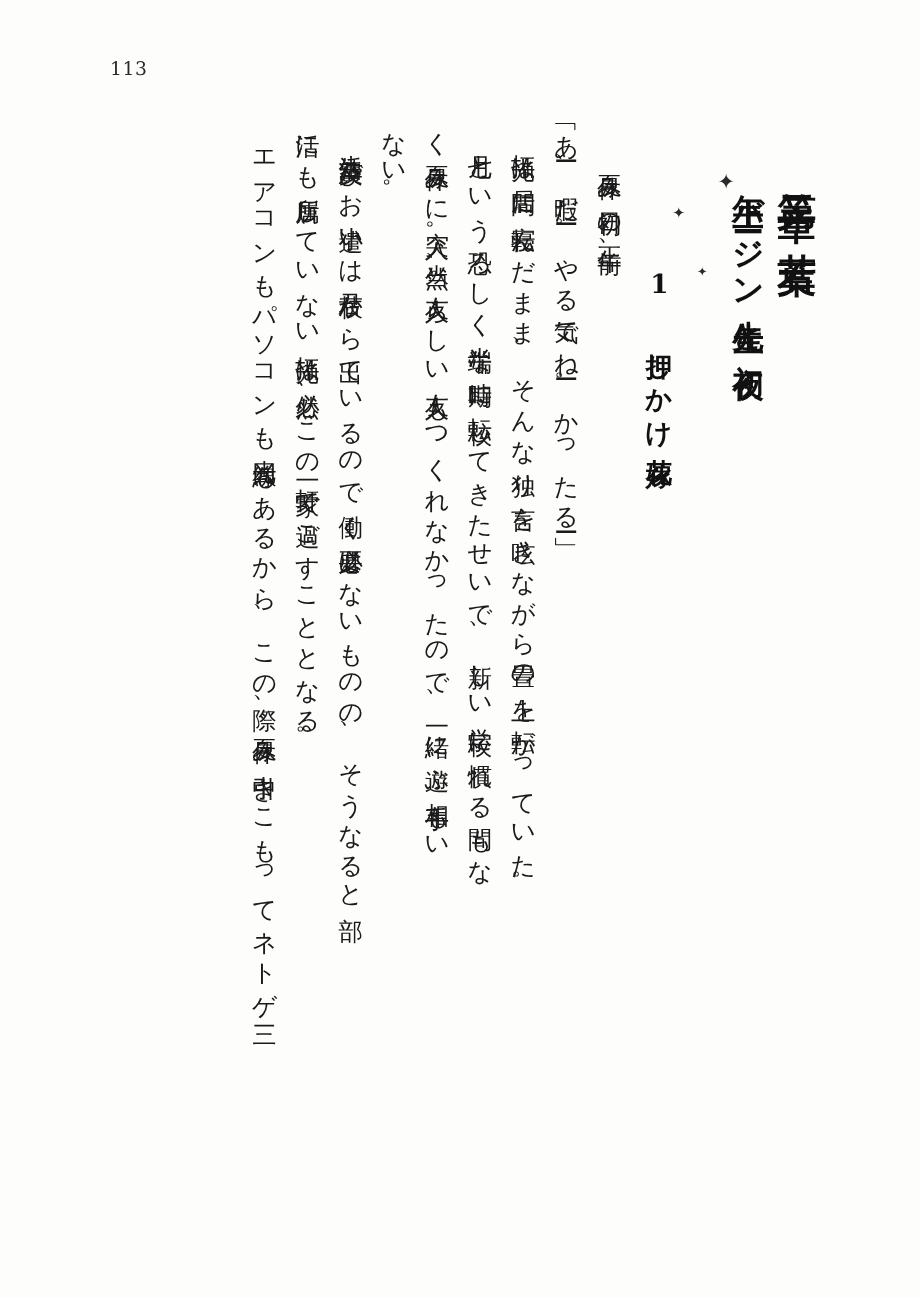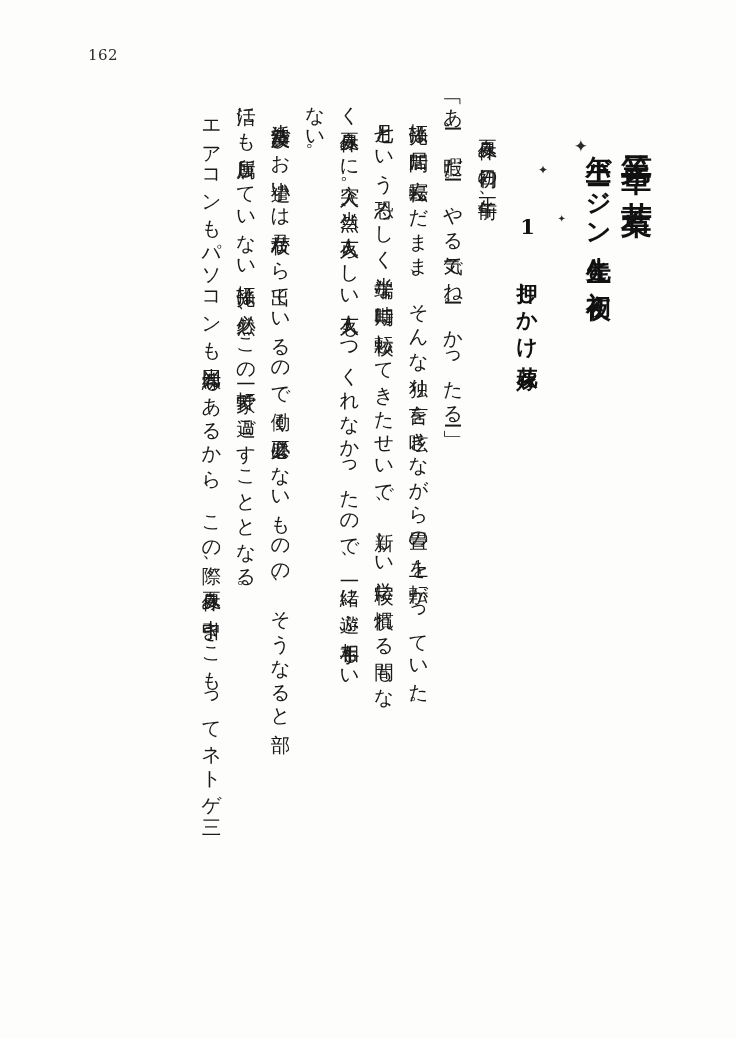--- a/index.html
+++ b/index.html
@@ -131,21 +131,21 @@
     height: 100%;
   }
   .body-line.indent { margin-top: 32px; }
   .body-line.indent2 { margin-top: 16px; }
 </style>
 </head>
 <body>
 
 <div class="page">
 
-  <div class="page-number">162</div>
+  <div class="page-number">113</div>
 
   <div class="vtext-area">
 
     <div class="chapter-block">
       <span class="sparkle sp1">✦</span>
       <span class="sparkle sp2">✦</span>
       <span class="sparkle sp3">✦</span>
       <div class="chapter-title">第二章　若葉</div>
       <div class="chapter-sub">年上バージン先生と初夜</div>
     </div>

